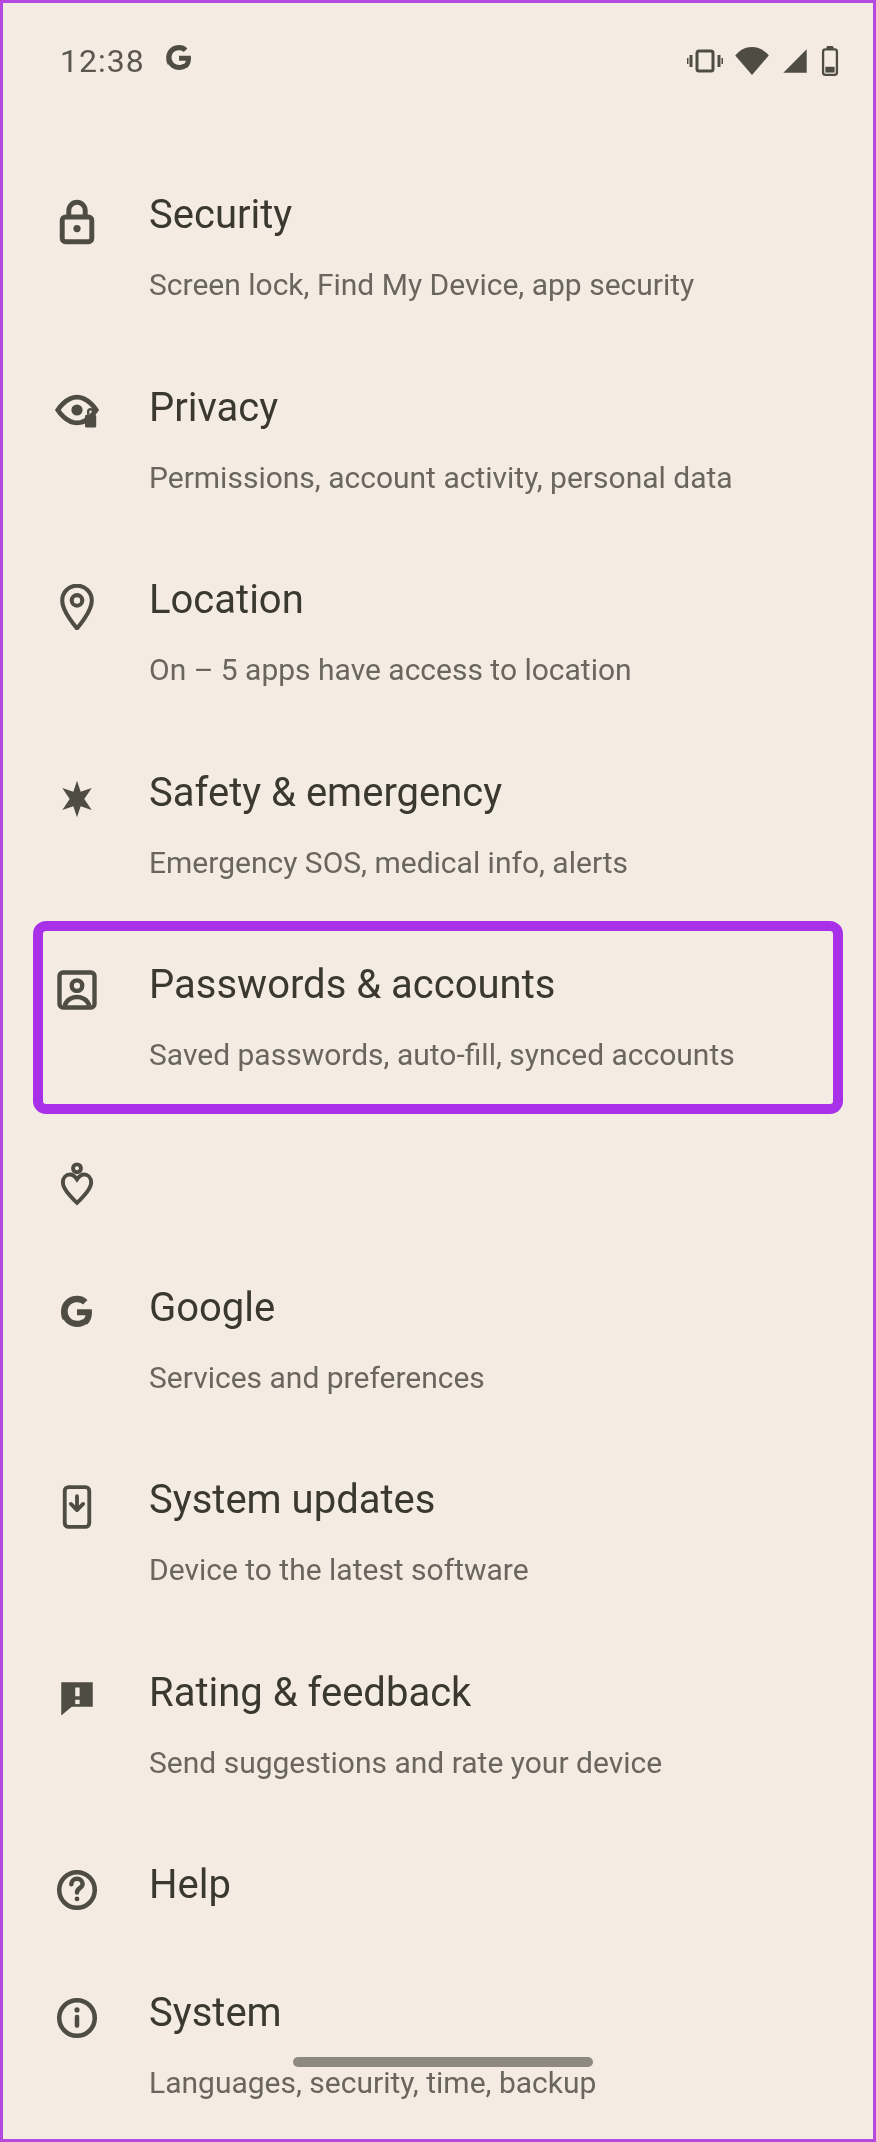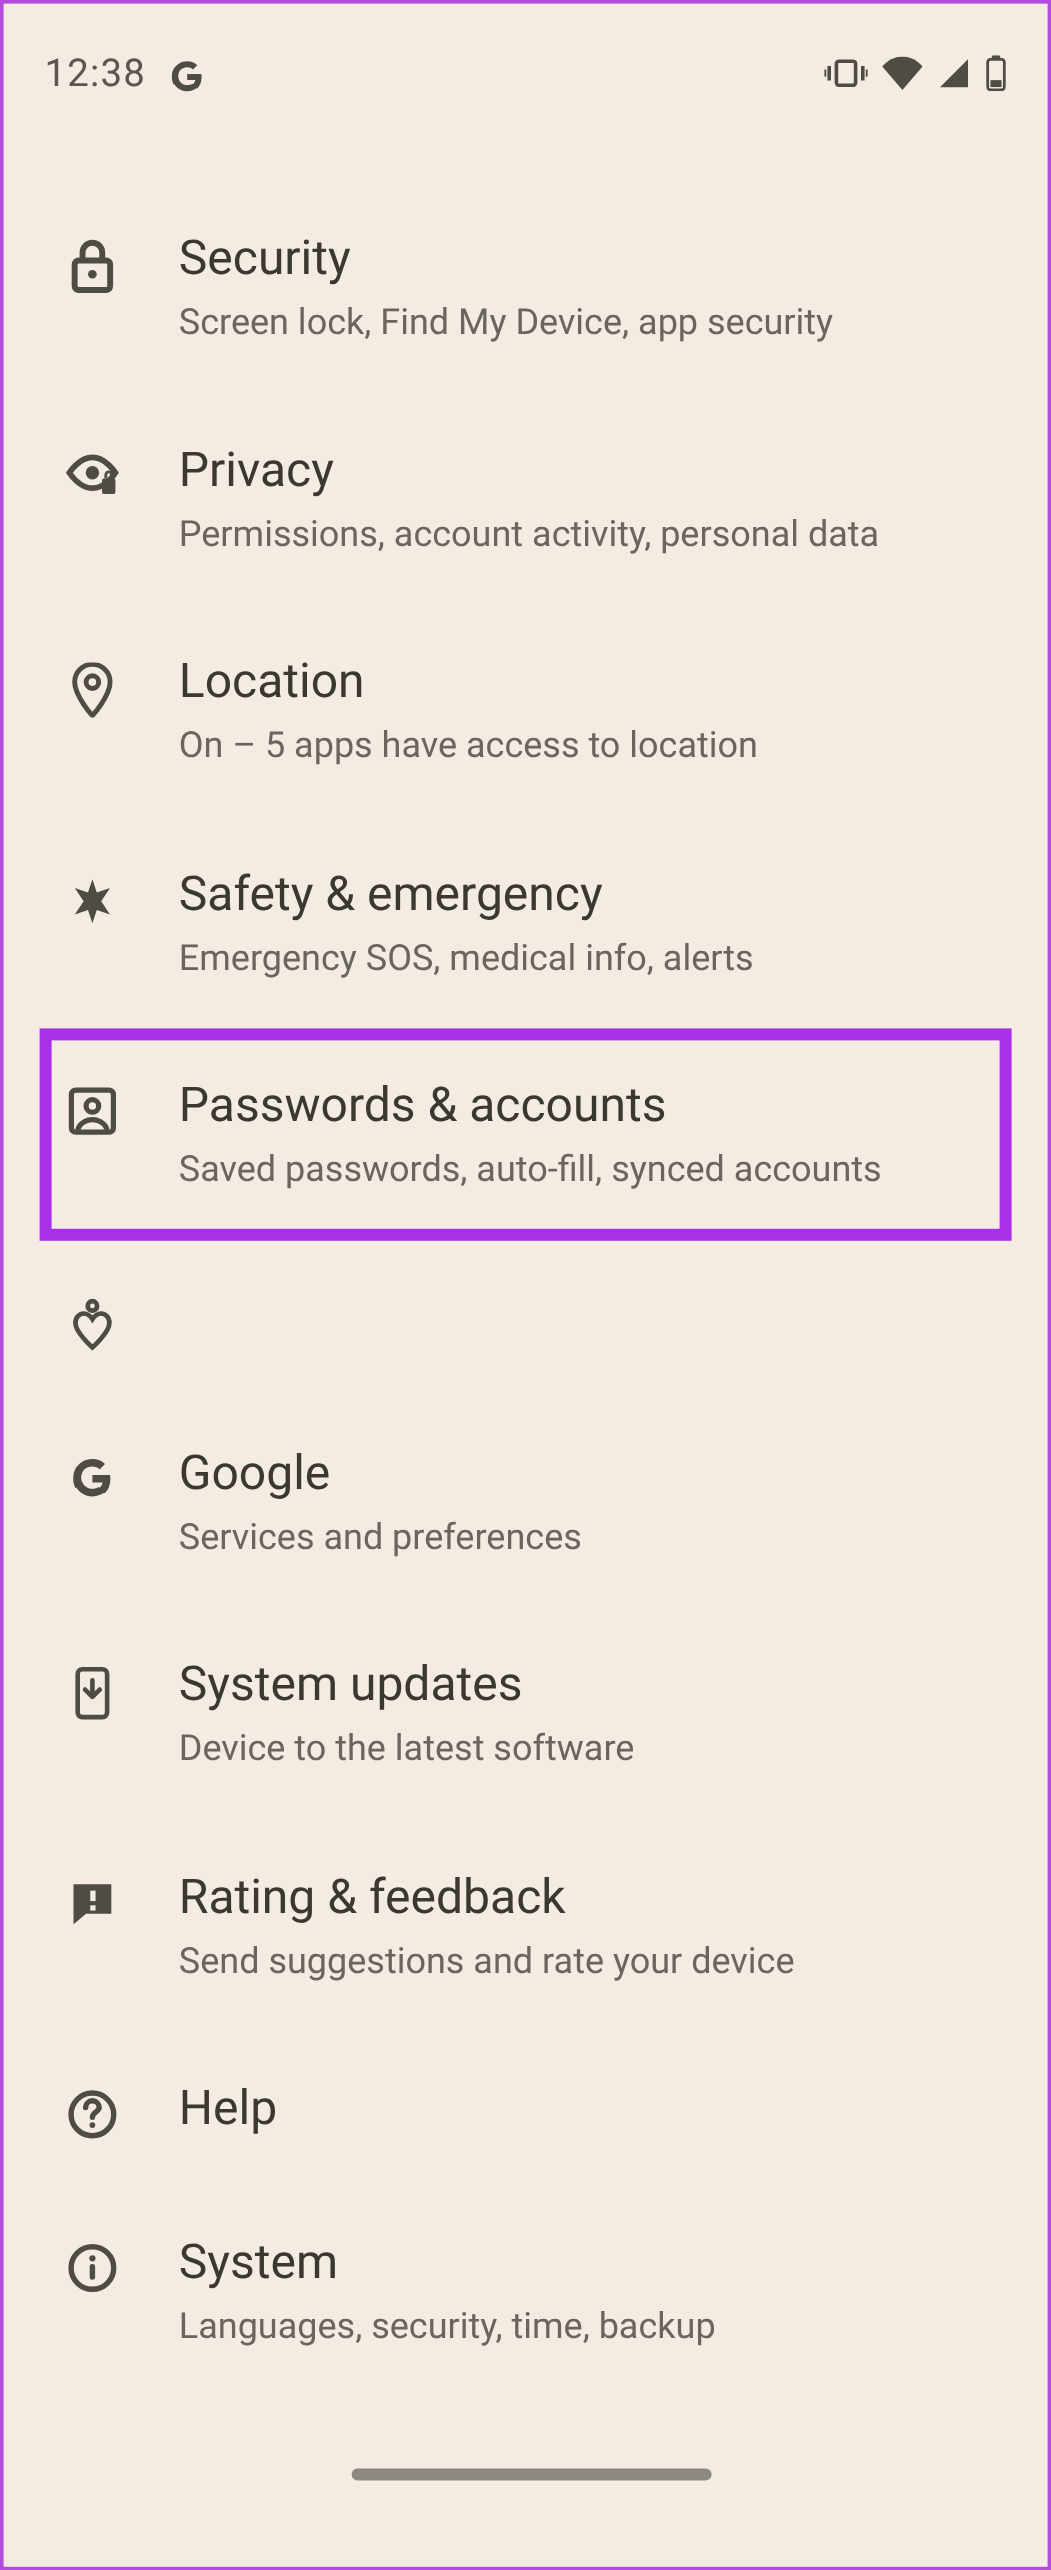--- a/index.html
+++ b/index.html
@@ -13,22 +13,23 @@
   }
   .status-bar {
     display: flex;
     align-items: center;
     justify-content: space-between;
     padding: 18px 34px 10px 34px;
     height: 108px;
   }
   .status-left {
     display: flex;
-    align-items: flex-end;
+    align-items: flex-start;
     gap: 18px;
+    margin-left: 23px;
   }
   .status-time {
     font-size: 32px;
     font-weight: 400;
     color: #5b574f;
     letter-spacing: 1px;
   }
   .status-right {
     display: flex;
     align-items: center;
@@ -44,35 +45,36 @@
     padding: 38px 40px 38px 50px;
     gap: 48px;
     position: relative;
   }
   .settings-item.highlighted {
     outline: 10px solid #a830e8;
     outline-offset: -10px;
     margin: 0 30px;
     padding-left: 20px;
     padding-right: 20px;
+    border-radius: 13px;
   }
   .settings-item.highlighted .item-icon { margin-left: 0; }
   .item-icon {
     width: 48px;
     min-width: 48px;
     display: flex;
     align-items: center;
     justify-content: center;
     margin-top: 10px;
   }
   .item-text {
     flex: 1;
     display: flex;
     flex-direction: column;
-    gap: 8px;
+    gap: 24px;
   }
   .item-title {
     font-size: 40px;
     font-weight: 400;
     color: #3a382f;
     line-height: 1.3;
   }
   .item-subtitle {
     font-size: 30px;
     font-weight: 400;

